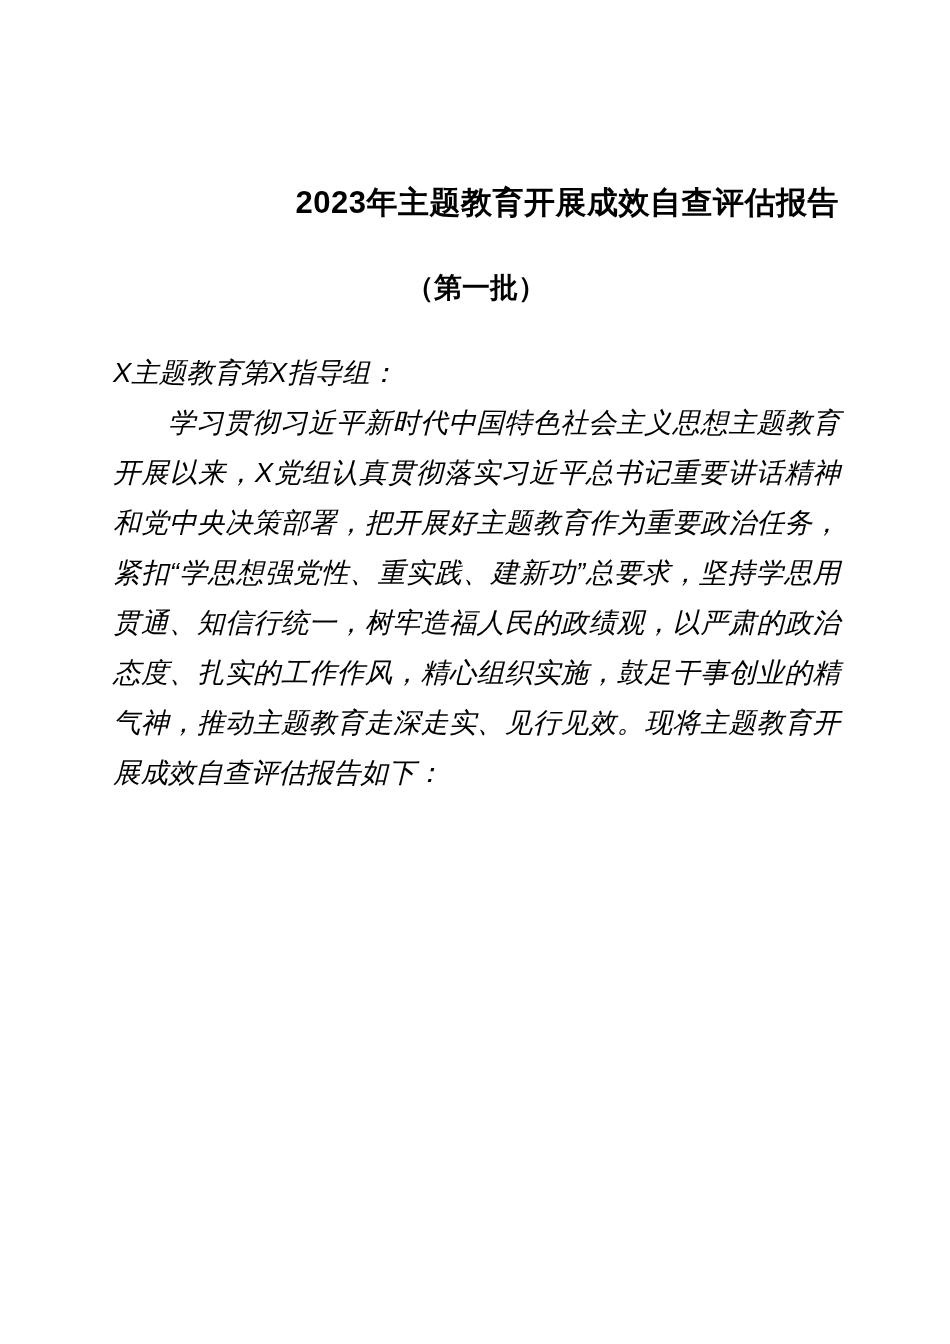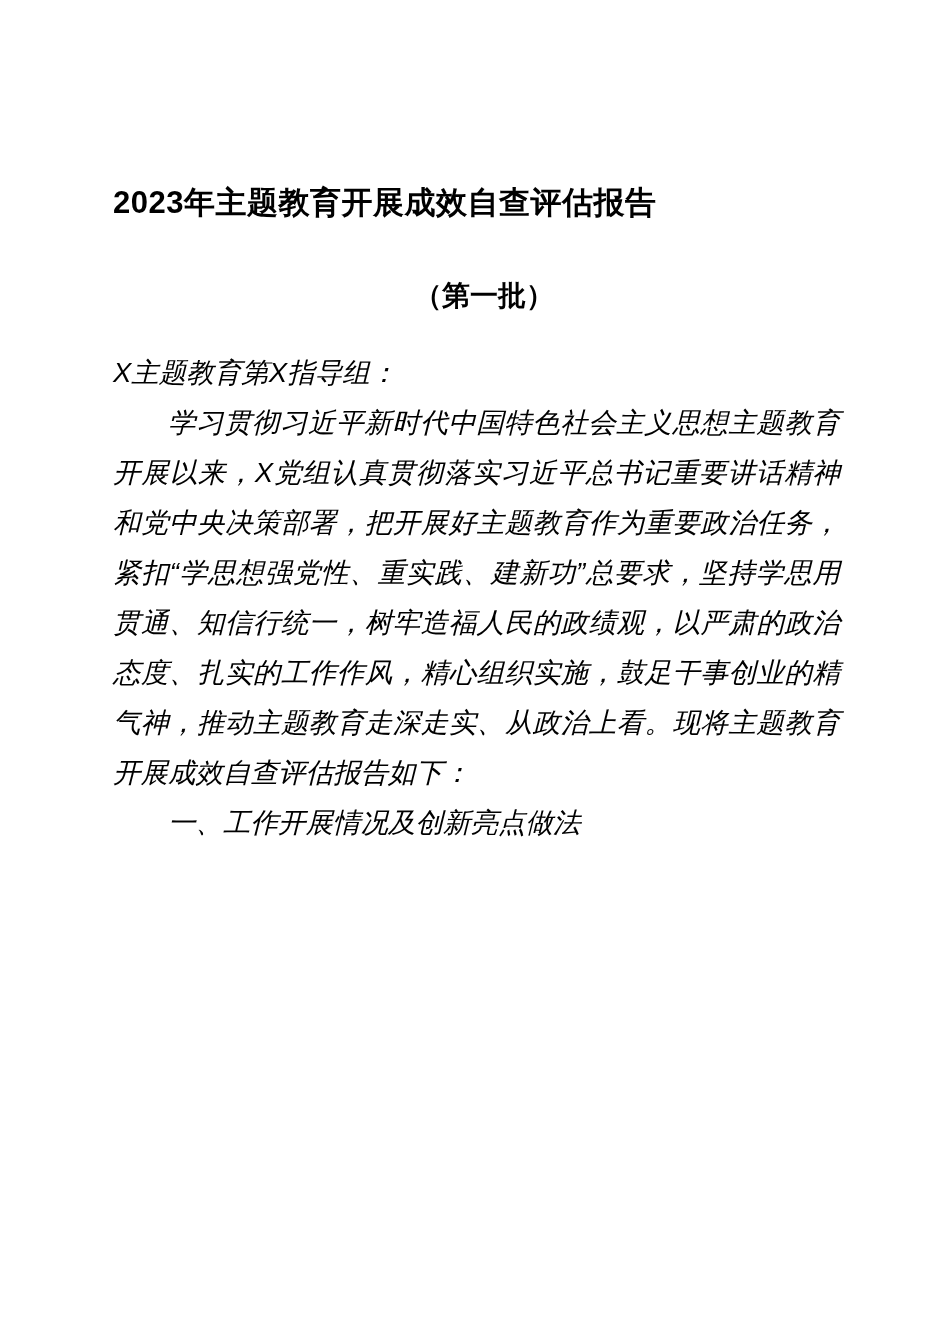--- a/index.html
+++ b/index.html
@@ -22,36 +22,36 @@
     height: 1344px;
     box-sizing: border-box;
     padding: 0;
     background: #ffffff;
     position: relative;
   }
 
   .doc-title {
     font-size: 31px;
     font-weight: bold;
-    text-align: left;
+    text-align: right;
     letter-spacing: 0.5px;
     margin: 0;
     padding: 0;
     position: absolute;
     top: 183px;
     left: 113px;
     width: 726px;
     line-height: 40px;
   }
 
   .doc-subtitle {
     font-size: 28px;
     font-weight: bold;
     text-align: center;
-    margin: 8px;
+    margin: 0;
     padding: 0;
     position: absolute;
     top: 268px;
     left: 113px;
     width: 726px;
     line-height: 40px;
   }
 
   .body-block {
     position: absolute;
@@ -91,23 +91,20 @@
 
   <h1 class="doc-title">2023年主题教育开展成效自查评估报告</h1>
 
   <h2 class="doc-subtitle">（第一批）</h2>
 
   <div class="body-block">
 
     <p class="para noindent">X主题教育第X指导组：</p>
 
     <p class="para indent">
-      <span>学习贯彻习近平新时代中国特色社会主义思想主题教育开展以来，X党组认真贯彻落实习近平总书记重要讲话精神和党中央决策部署，把开展好主题教育作为重要政治任务，紧扣“学思想强党性、重实践、建新功”总要求，坚持学思用贯通、知信行统一，树牢造福人民的政绩观，以严肃的政治态度、扎实的工作作风，精心组织实施，鼓足干事创业的精气神，推动主题教育走深走实、从政治上看。现将主题教育开展成效自查评估报告如下：</span>
+      <span>学习贯彻习近平新时代中国特色社会主义思想主题教育开展以来，X党组认真贯彻落实习近平总书记重要讲话精神和党中央决策部署，把开展好主题教育作为重要政治任务，紧扣“学思想强党性、重实践、建新功”总要求，坚持学思用贯通、知信行统一，树牢造福人民的政绩观，以严肃的政治态度、扎实的工作作风，精心组织实施，鼓足干事创业的精气神，推动主题教育走深走实、见行见效。现将主题教育开展成效自查评估报告如下：</span>
     </p>
 
-    <p class="para indent">
-      <span>一、工作开展情况及创新亮点做法</span>
-    </p>
 
 
   </div>
 
 </div>
 
 </body></html>

